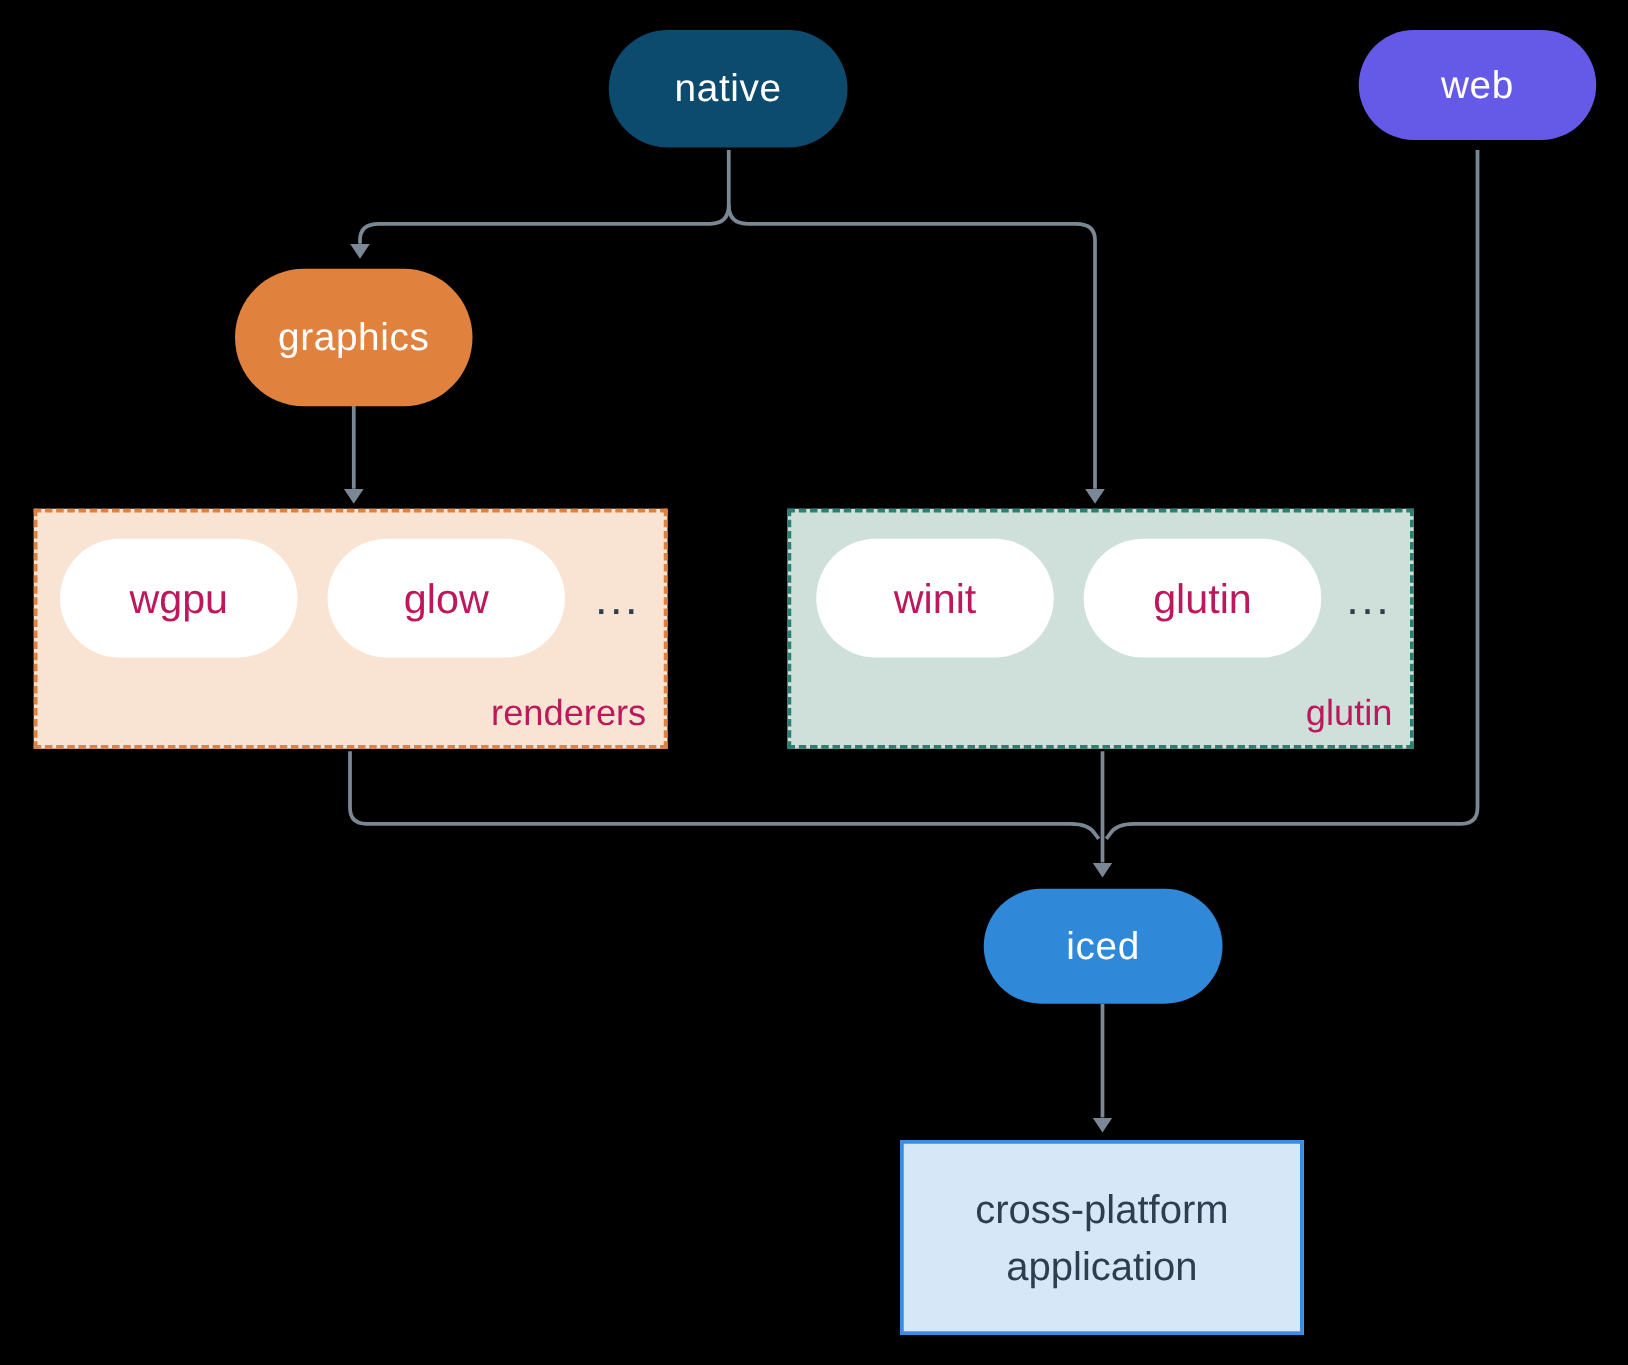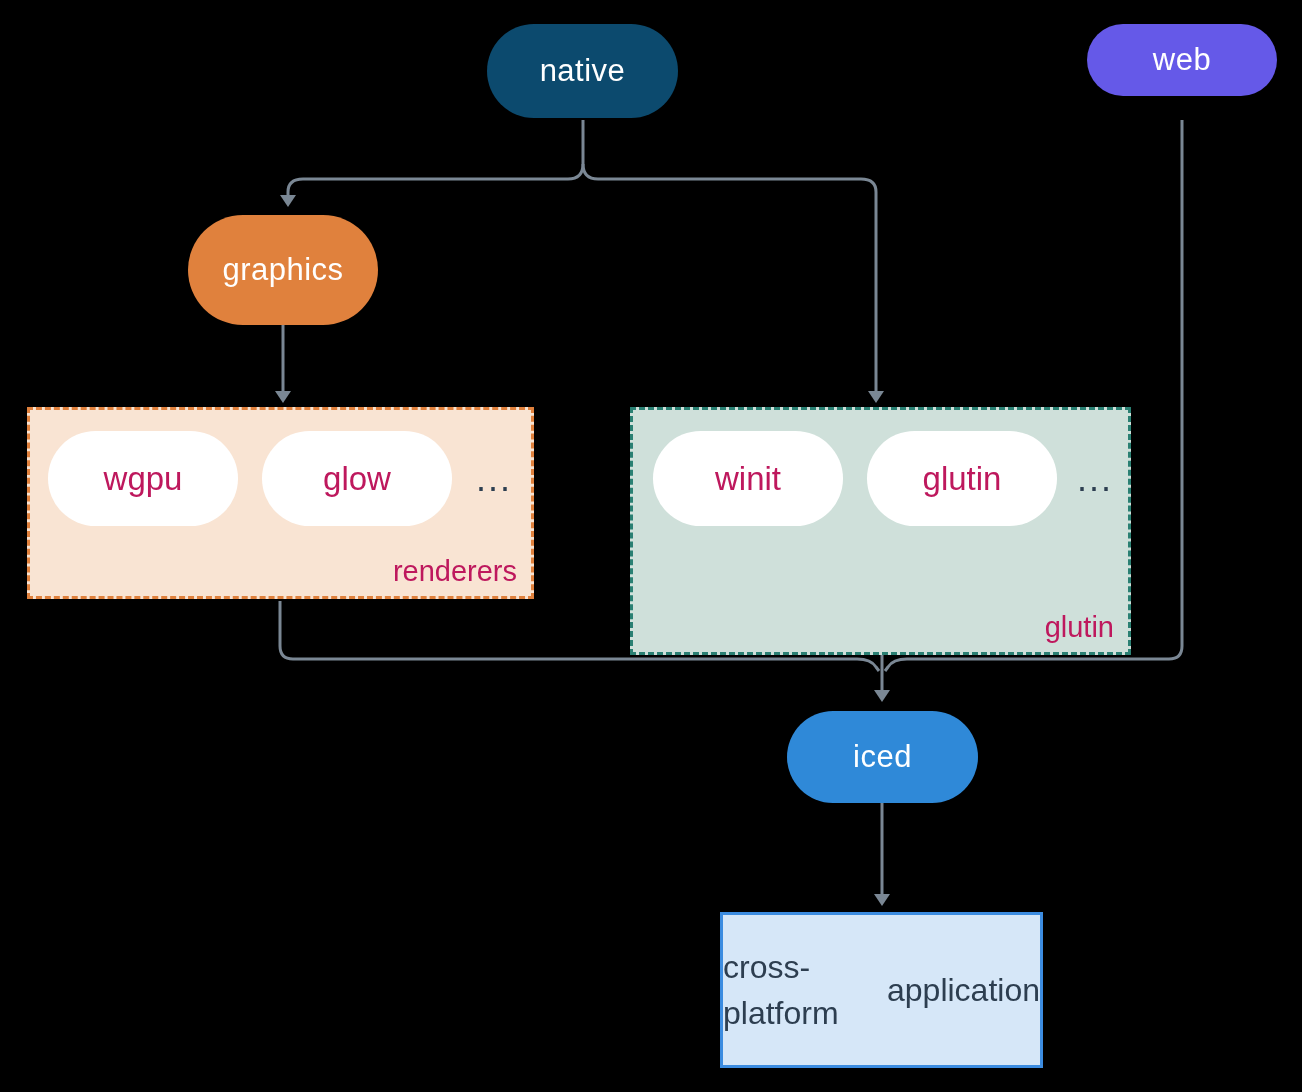--- a/index.html
+++ b/index.html
@@ -11,32 +11,32 @@
     overflow:hidden;
   }
   #wires{position:absolute;left:0;top:0;z-index:1;}
   .pill{
     position:absolute;z-index:2;
     display:flex;align-items:center;justify-content:center;
     border-radius:999px;
     color:#ffffff;font-size:31px;letter-spacing:.5px;
   }
   #node-native{left:487px;top:24px;width:191px;height:94px;background:#0c4a6e;}
-  #node-web{left:1087px;top:24px;width:190px;height:72px;background:#6559e8;}
+  #node-web{left:1087px;top:24px;width:190px;height:88px;background:#6559e8;}
   #node-graphics{left:188px;top:215px;width:190px;height:110px;background:#e0813d;}
   #node-iced{left:787px;top:711px;width:191px;height:92px;background:#2f89d8;}
   .group{
     position:absolute;z-index:2;box-sizing:border-box;
   }
   #group-renderers{
     left:27px;top:407px;width:507px;height:192px;
     background:#f9e4d3;border:3px dashed #e0813d;
   }
   #group-shells{
-    left:630px;top:407px;width:501px;height:248px;
+    left:630px;top:407px;width:501px;height:192px;
     background:#cfe0da;border:3px dashed #2a8073;
   }
   .inner-pill{
     position:absolute;
     display:flex;align-items:center;justify-content:center;
     background:#ffffff;border-radius:999px;
     color:#be185d;font-size:33px;
     width:190px;height:95px;top:21px;
   }
   #pill-wgpu{left:18px;}
@@ -51,21 +51,21 @@
   #group-renderers .ellipsis{left:434px;}
   #group-shells .ellipsis{left:432px;}
   .group-label{
     position:absolute;right:14px;bottom:8px;
     color:#be185d;font-size:29px;
   }
   #app-box{
     position:absolute;z-index:2;box-sizing:border-box;
     left:720px;top:912px;width:323px;height:156px;
     background:#d6e7f8;border:3px solid #3c8ce0;
-    display:flex;align-items:center;justify-content:center;
+    display:flex;flex-direction:column;align-items:center;justify-content:center;
     color:#2d3e50;font-size:32px;line-height:46px;
   }
 </style>
 </head>
 <body>
 
 <div id="stage">
 
   <svg id="wires" width="1302" height="1092" viewBox="0 0 1302 1092">
     <defs>

